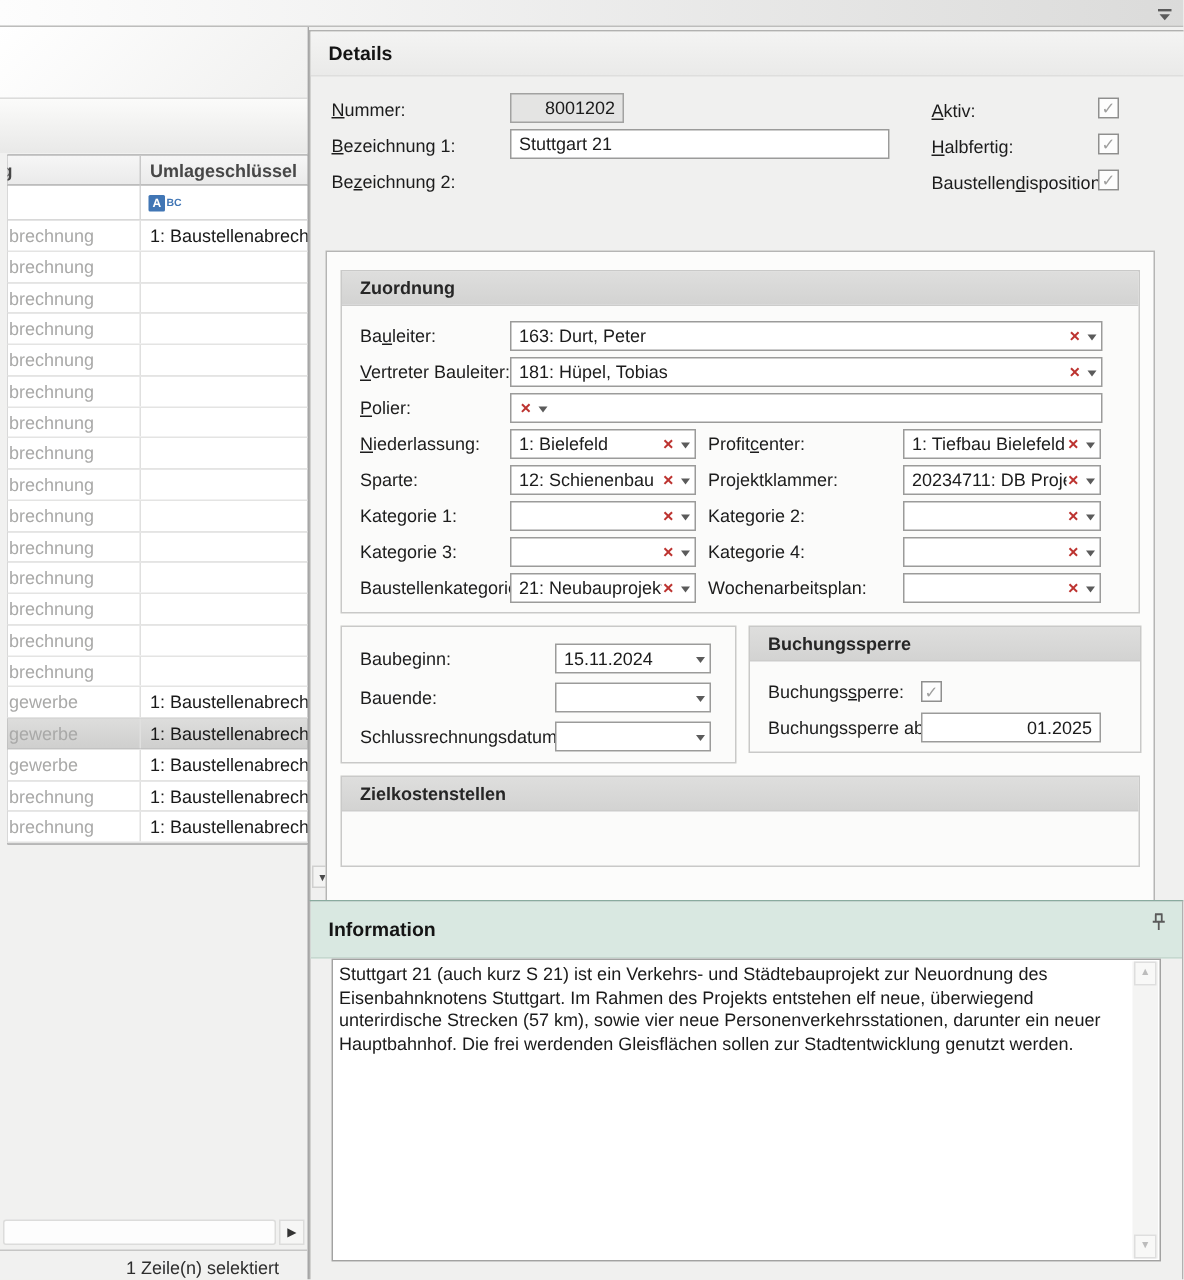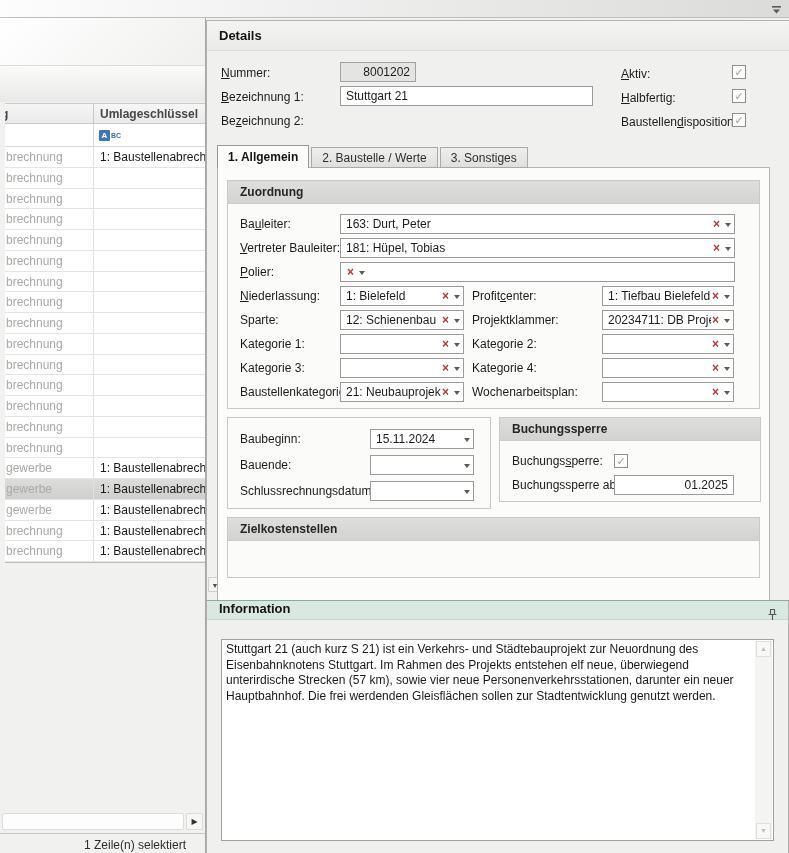--- a/index.html
+++ b/index.html
@@ -78,21 +78,21 @@
   .w-date{width:104px}
   .row2{display:flex;gap:8px;margin-top:8px;align-items:flex-start}
   .gb-daten{width:264px;flex:none}
   .gb-buch{width:262px;flex:none}
   .gb-ziel{margin-top:8px}
   .cb-inline{position:static;flex:none}
   .inp-ab{width:120px;height:20px;border:1px solid #9b9b9a;background:#fff;padding:2px 5px;text-align:right;flex:none}
 
   
   .info{position:absolute;left:206px;top:600px;width:583px;height:253px;background:#f0f0ef;border-left:1px solid #b1b1b0;border-right:1px solid #b1b1b0;border-top:1px solid #8aab9f;overflow:hidden}
-  .info-header{height:19px;background:#d9e8e1;border-bottom:1px solid #c6d8cf;display:flex;padding-left:12px;font-weight:bold;font-size:13px;color:#141414}
+  .info-header{height:38px;background:#d9e8e1;border-bottom:1px solid #c6d8cf;display:flex;align-items:center;padding-left:12px;font-weight:bold;font-size:13px;color:#141414}
   .memo{position:absolute;left:14px;top:38px;width:553px;height:202px;background:#fff;border:1px solid #a2a2a1}
   .memo-text{position:absolute;left:4px;top:2px;right:22px;line-height:15.6px;color:#1a1a1a}
   .memo-scroll{position:absolute;right:1px;top:1px;bottom:1px;width:17px;background:#f4f4f3}
   .ms-btn{position:absolute;left:1px;width:15px;height:16px;background:#f8f8f7;border:1px solid #dedede;color:#bcbcbc;font-size:7px;text-align:center;line-height:14px}
   .ms-up{top:0}
   .ms-down{bottom:0}
 </style>
 </head>
 <body>
 
@@ -247,25 +247,20 @@
 
   <span class="fld-label" style="left:414px;top:46px"><u>A</u>ktiv:</span>
   <span class="cb on" style="left:525px;top:44px"></span>
 
   <span class="fld-label" style="left:414px;top:70px"><u>H</u>albfertig:</span>
   <span class="cb on" style="left:525px;top:68px"></span>
 
   <span class="fld-label" style="left:414px;top:94px">Baustellen<u>d</u>isposition:</span>
   <span class="cb on" style="left:525px;top:92px"></span>
 
-  <div class="tabs">
-    <div class="tab active">1. Allgemein</div>
-    <div class="tab">2. Baustelle / Werte</div>
-    <div class="tab">3. Sonstiges</div>
-  </div>
 
   <div class="tab-content">
 
     <div class="groupbox">
       <div class="gb-header">Zuordnung</div>
       <div class="gb-body">
         <div class="frow">
           <span class="lbl">Ba<u>u</u>leiter:</span>
           <div class="combo w-full">
             <span class="val">163: Durt, Peter</span>

